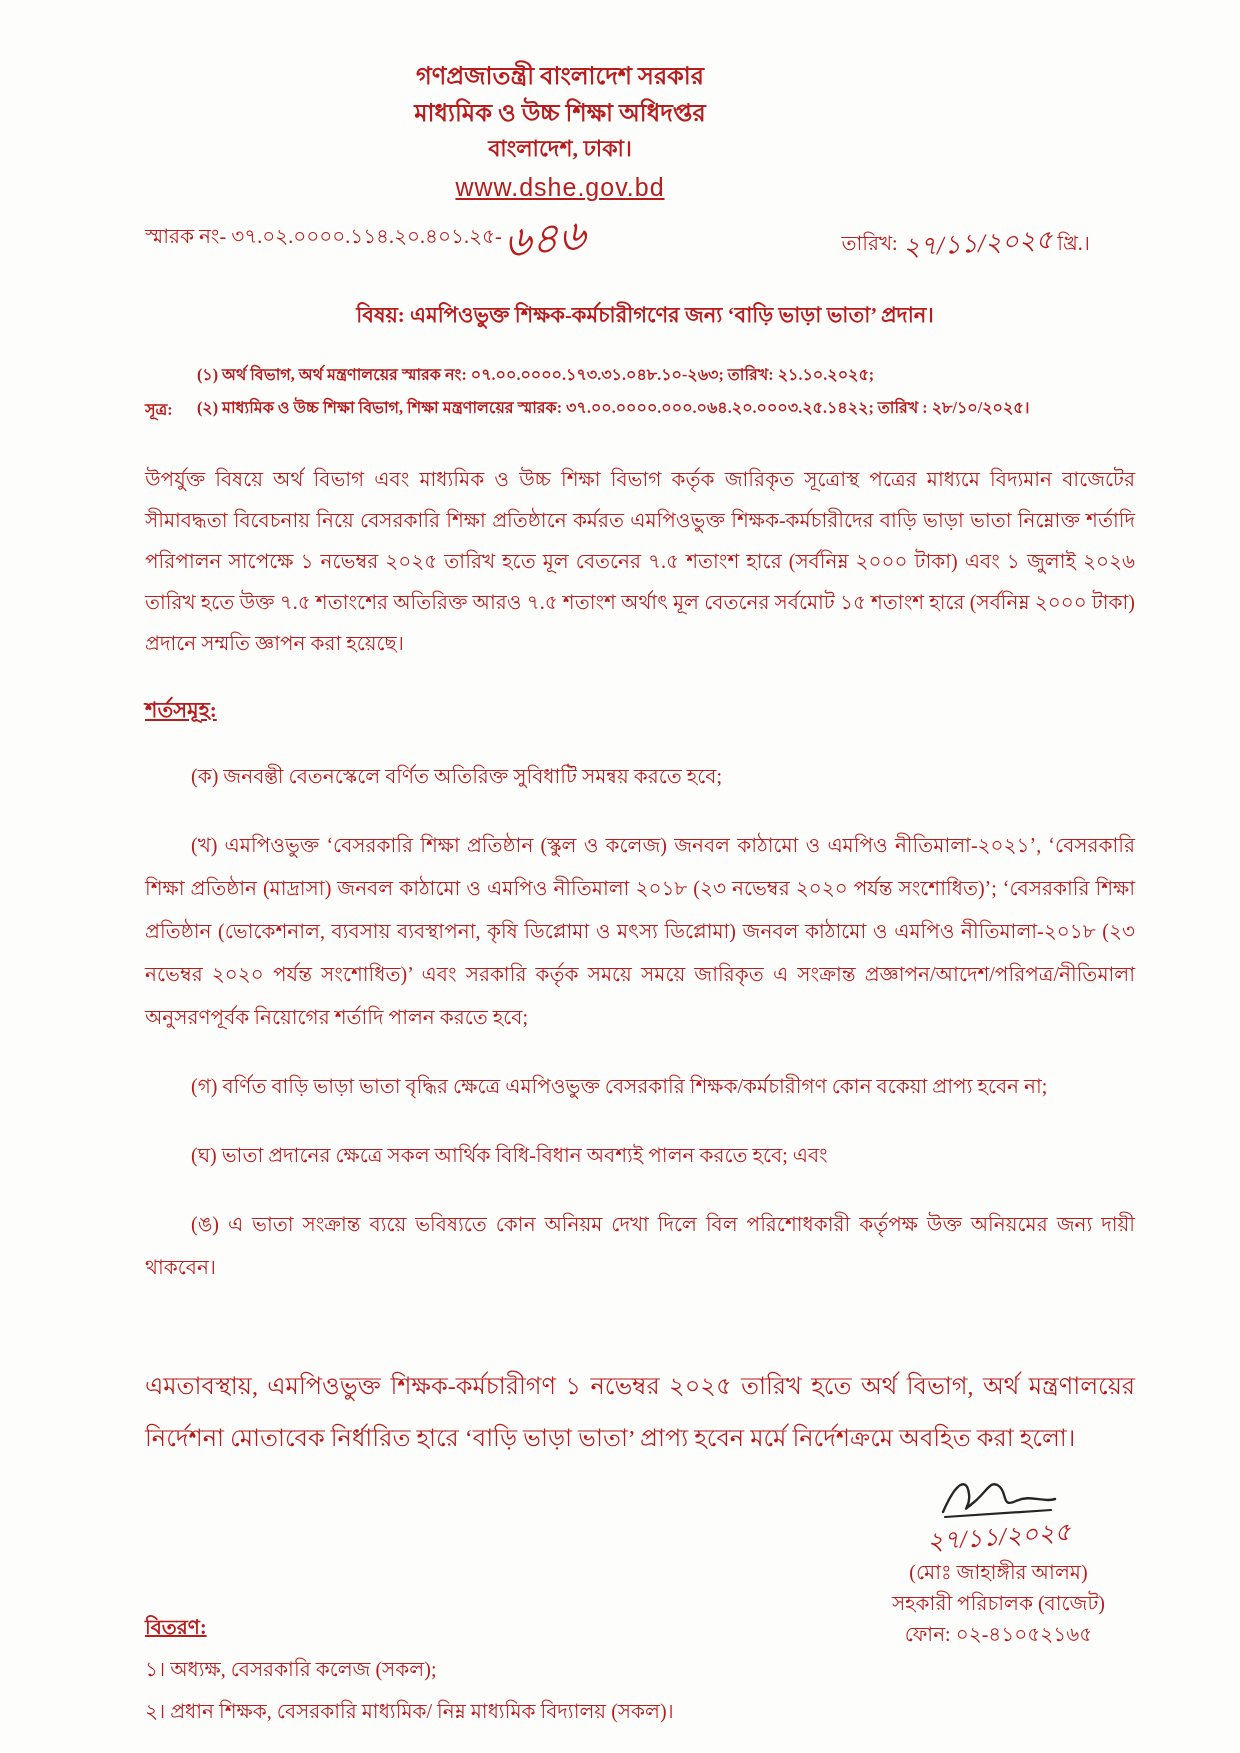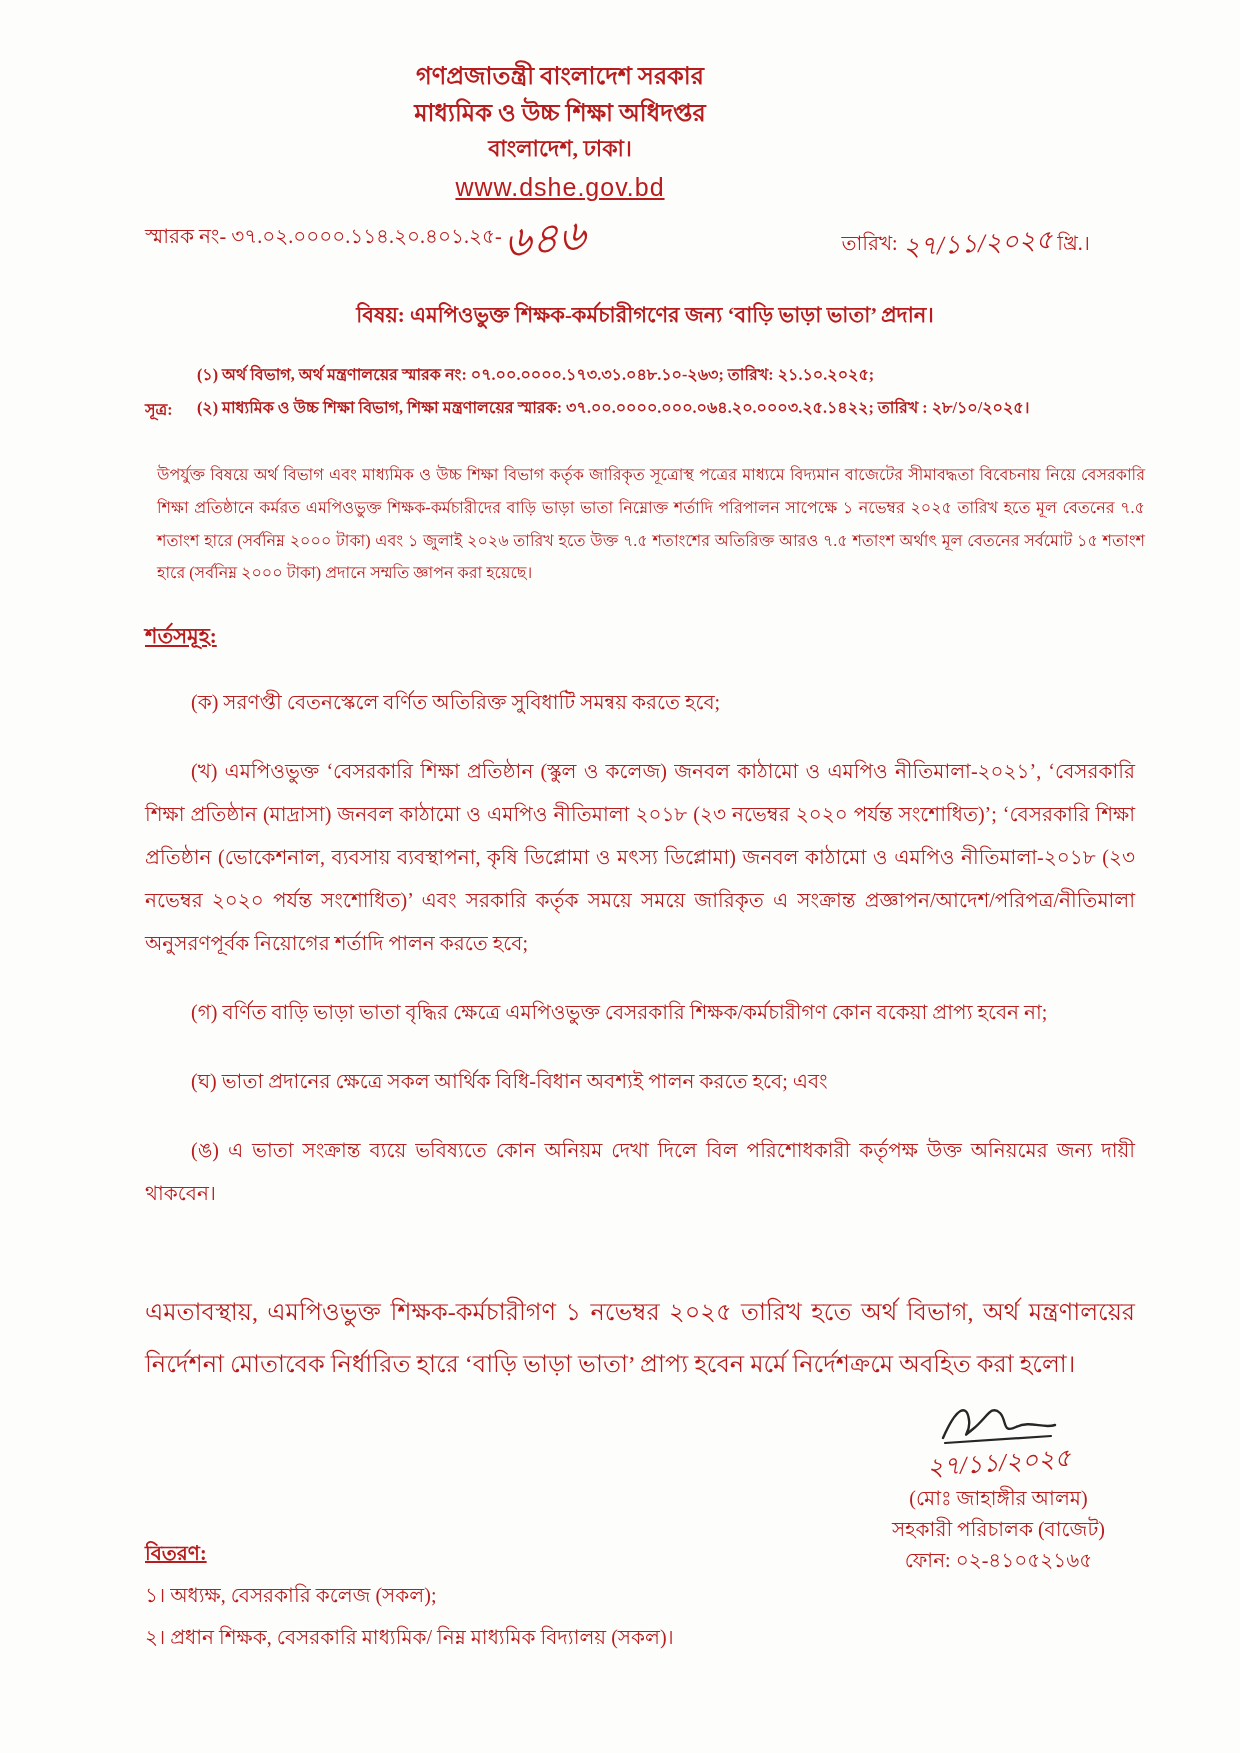--- a/index.html
+++ b/index.html
@@ -31,21 +31,21 @@
   
   .subject { font-size:21px; font-weight:bold; margin:34px 0 0 0;text-align:center; }
 
   
   .refs { display:flex; margin-top:26px; font-size:16px; font-weight:bold; line-height:1.9;align-items:flex-end; }
   .refs-label { flex:0 0 52px; }
   .refs-items { max-width:880px; }
   .refs-items p { margin:0 0 2px 0; }
 
   
-  .body-par { font-size:16px; line-height:2.05; text-align:justify; margin:34px 0 0 12px; max-width:990px; }
+  .body-par { font-size:20px; line-height:2.05; text-align:justify; margin:34px 0 0 0; max-width:990px; }
 
   
   .cond-head { font-size:21px; font-weight:bold; text-decoration:underline; margin:30px 0 0 0; }
   .condition { font-size:20px; line-height:2.15; text-align:justify; max-width:990px; margin:26px 0 0 0; text-indent:46px; }
 
   
   .closing { font-size:24px; line-height:2.15; text-align:justify; max-width:990px; margin:72px 0 0 0; }
 
   
   .sig-dist { position:relative; height:330px; margin-top:8px; }
@@ -86,21 +86,21 @@
     <div class="refs-items">
       <p>(১) অর্থ বিভাগ, অর্থ মন্ত্রণালয়ের স্মারক নং: ০৭.০০.০০০০.১৭৩.৩১.০৪৮.১০-২৬৩; তারিখ: ২১.১০.২০২৫;</p>
       <p>(২) মাধ্যমিক ও উচ্চ শিক্ষা বিভাগ, শিক্ষা মন্ত্রণালয়ের স্মারক: ৩৭.০০.০০০০.০০০.০৬৪.২০.০০০৩.২৫.১৪২২; তারিখ : ২৮/১০/২০২৫।</p>
     </div>
   </div>
 
   <p class="body-par">উপর্যুক্ত বিষয়ে অর্থ বিভাগ এবং মাধ্যমিক ও উচ্চ শিক্ষা বিভাগ কর্তৃক জারিকৃত সূত্রোস্থ পত্রের মাধ্যমে বিদ্যমান বাজেটের সীমাবদ্ধতা বিবেচনায় নিয়ে বেসরকারি শিক্ষা প্রতিষ্ঠানে কর্মরত এমপিওভুক্ত শিক্ষক-কর্মচারীদের বাড়ি ভাড়া ভাতা নিম্নোক্ত শর্তাদি পরিপালন সাপেক্ষে ১ নভেম্বর ২০২৫ তারিখ হতে মূল বেতনের ৭.৫ শতাংশ হারে (সর্বনিম্ন ২০০০ টাকা) এবং ১ জুলাই ২০২৬ তারিখ হতে উক্ত ৭.৫ শতাংশের অতিরিক্ত আরও ৭.৫ শতাংশ অর্থাৎ মূল বেতনের সর্বমোট ১৫ শতাংশ হারে (সর্বনিম্ন ২০০০ টাকা) প্রদানে সম্মতি জ্ঞাপন করা হয়েছে।</p>
 
   <h3 class="cond-head">শর্তসমূহ:</h3>
 
-  <p class="condition">(ক) সরণপ্তী বেতনস্কেলে বর্ণিত অতিরিক্ত সুবিধাটি সমন্বয় করতে হবে;</p>
+  <p class="condition">(ক) জনবল্তী বেতনস্কেলে বর্ণিত অতিরিক্ত সুবিধাটি সমন্বয় করতে হবে;</p>
   <p class="condition">(খ) এমপিওভুক্ত ‘বেসরকারি শিক্ষা প্রতিষ্ঠান (স্কুল ও কলেজ) জনবল কাঠামো ও এমপিও নীতিমালা-২০২১’, ‘বেসরকারি শিক্ষা প্রতিষ্ঠান (মাদ্রাসা) জনবল কাঠামো ও এমপিও নীতিমালা ২০১৮ (২৩ নভেম্বর ২০২০ পর্যন্ত সংশোধিত)’; ‘বেসরকারি শিক্ষা প্রতিষ্ঠান (ভোকেশনাল, ব্যবসায় ব্যবস্থাপনা, কৃষি ডিপ্লোমা ও মৎস্য ডিপ্লোমা) জনবল কাঠামো ও এমপিও নীতিমালা-২০১৮ (২৩ নভেম্বর ২০২০ পর্যন্ত সংশোধিত)’ এবং সরকারি কর্তৃক সময়ে সময়ে জারিকৃত এ সংক্রান্ত প্রজ্ঞাপন/আদেশ/পরিপত্র/নীতিমালা অনুসরণপূর্বক নিয়োগের শর্তাদি পালন করতে হবে;</p>
   <p class="condition">(গ) বর্ণিত বাড়ি ভাড়া ভাতা বৃদ্ধির ক্ষেত্রে এমপিওভুক্ত বেসরকারি শিক্ষক/কর্মচারীগণ কোন বকেয়া প্রাপ্য হবেন না;</p>
   <p class="condition">(ঘ) ভাতা প্রদানের ক্ষেত্রে সকল আর্থিক বিধি-বিধান অবশ্যই পালন করতে হবে; এবং</p>
   <p class="condition">(ঙ) এ ভাতা সংক্রান্ত ব্যয়ে ভবিষ্যতে কোন অনিয়ম দেখা দিলে বিল পরিশোধকারী কর্তৃপক্ষ উক্ত অনিয়মের জন্য দায়ী থাকবেন।</p>
 
   <p class="closing">এমতাবস্থায়, এমপিওভুক্ত শিক্ষক-কর্মচারীগণ ১ নভেম্বর ২০২৫ তারিখ হতে অর্থ বিভাগ, অর্থ মন্ত্রণালয়ের নির্দেশনা মোতাবেক নির্ধারিত হারে ‘বাড়ি ভাড়া ভাতা’ প্রাপ্য হবেন মর্মে নির্দেশক্রমে অবহিত করা হলো।</p>
 
   <div class="sig-dist">
     <div class="signature">
       <svg class="sig-mark" width="130" height="52" viewBox="0 0 130 52" aria-hidden="true">

